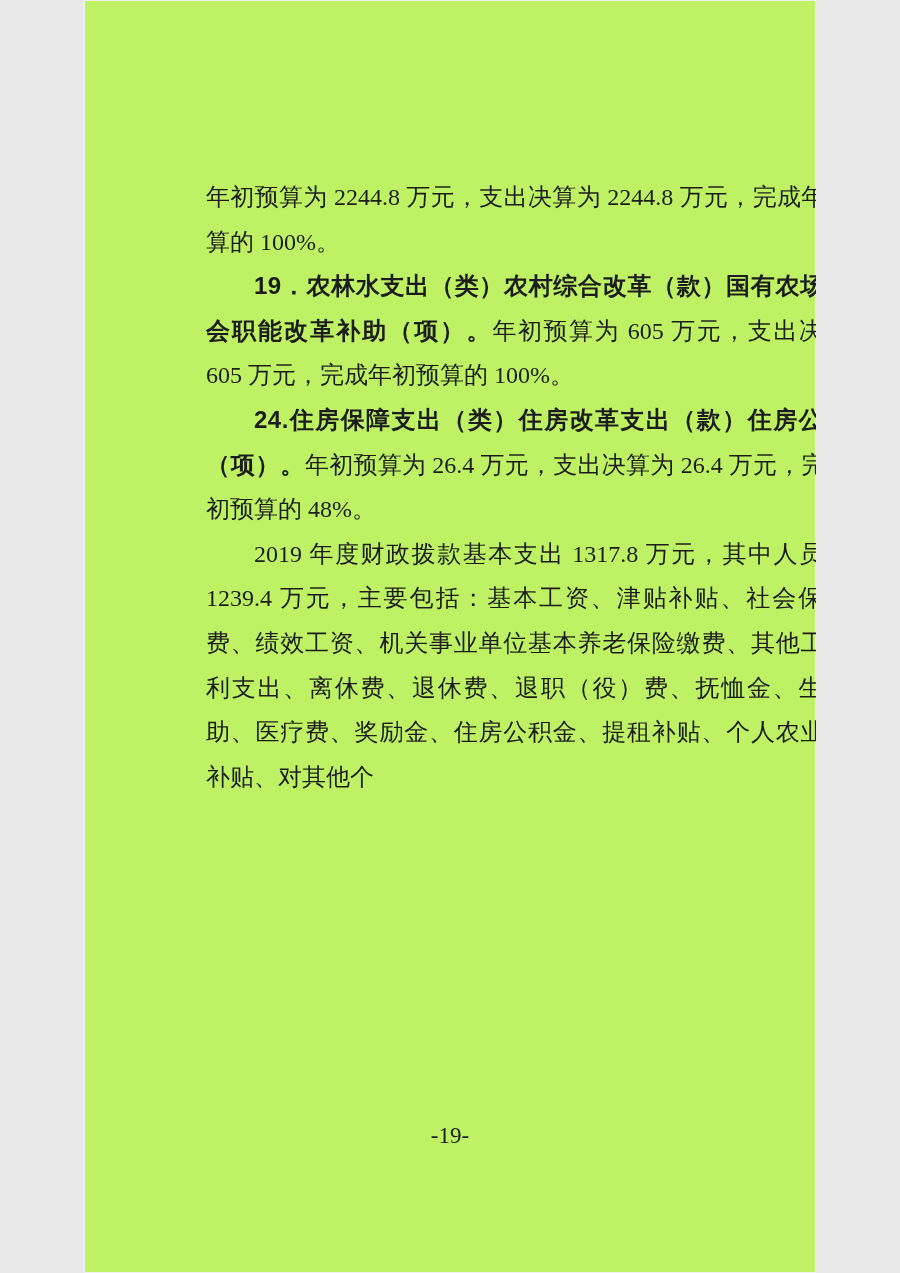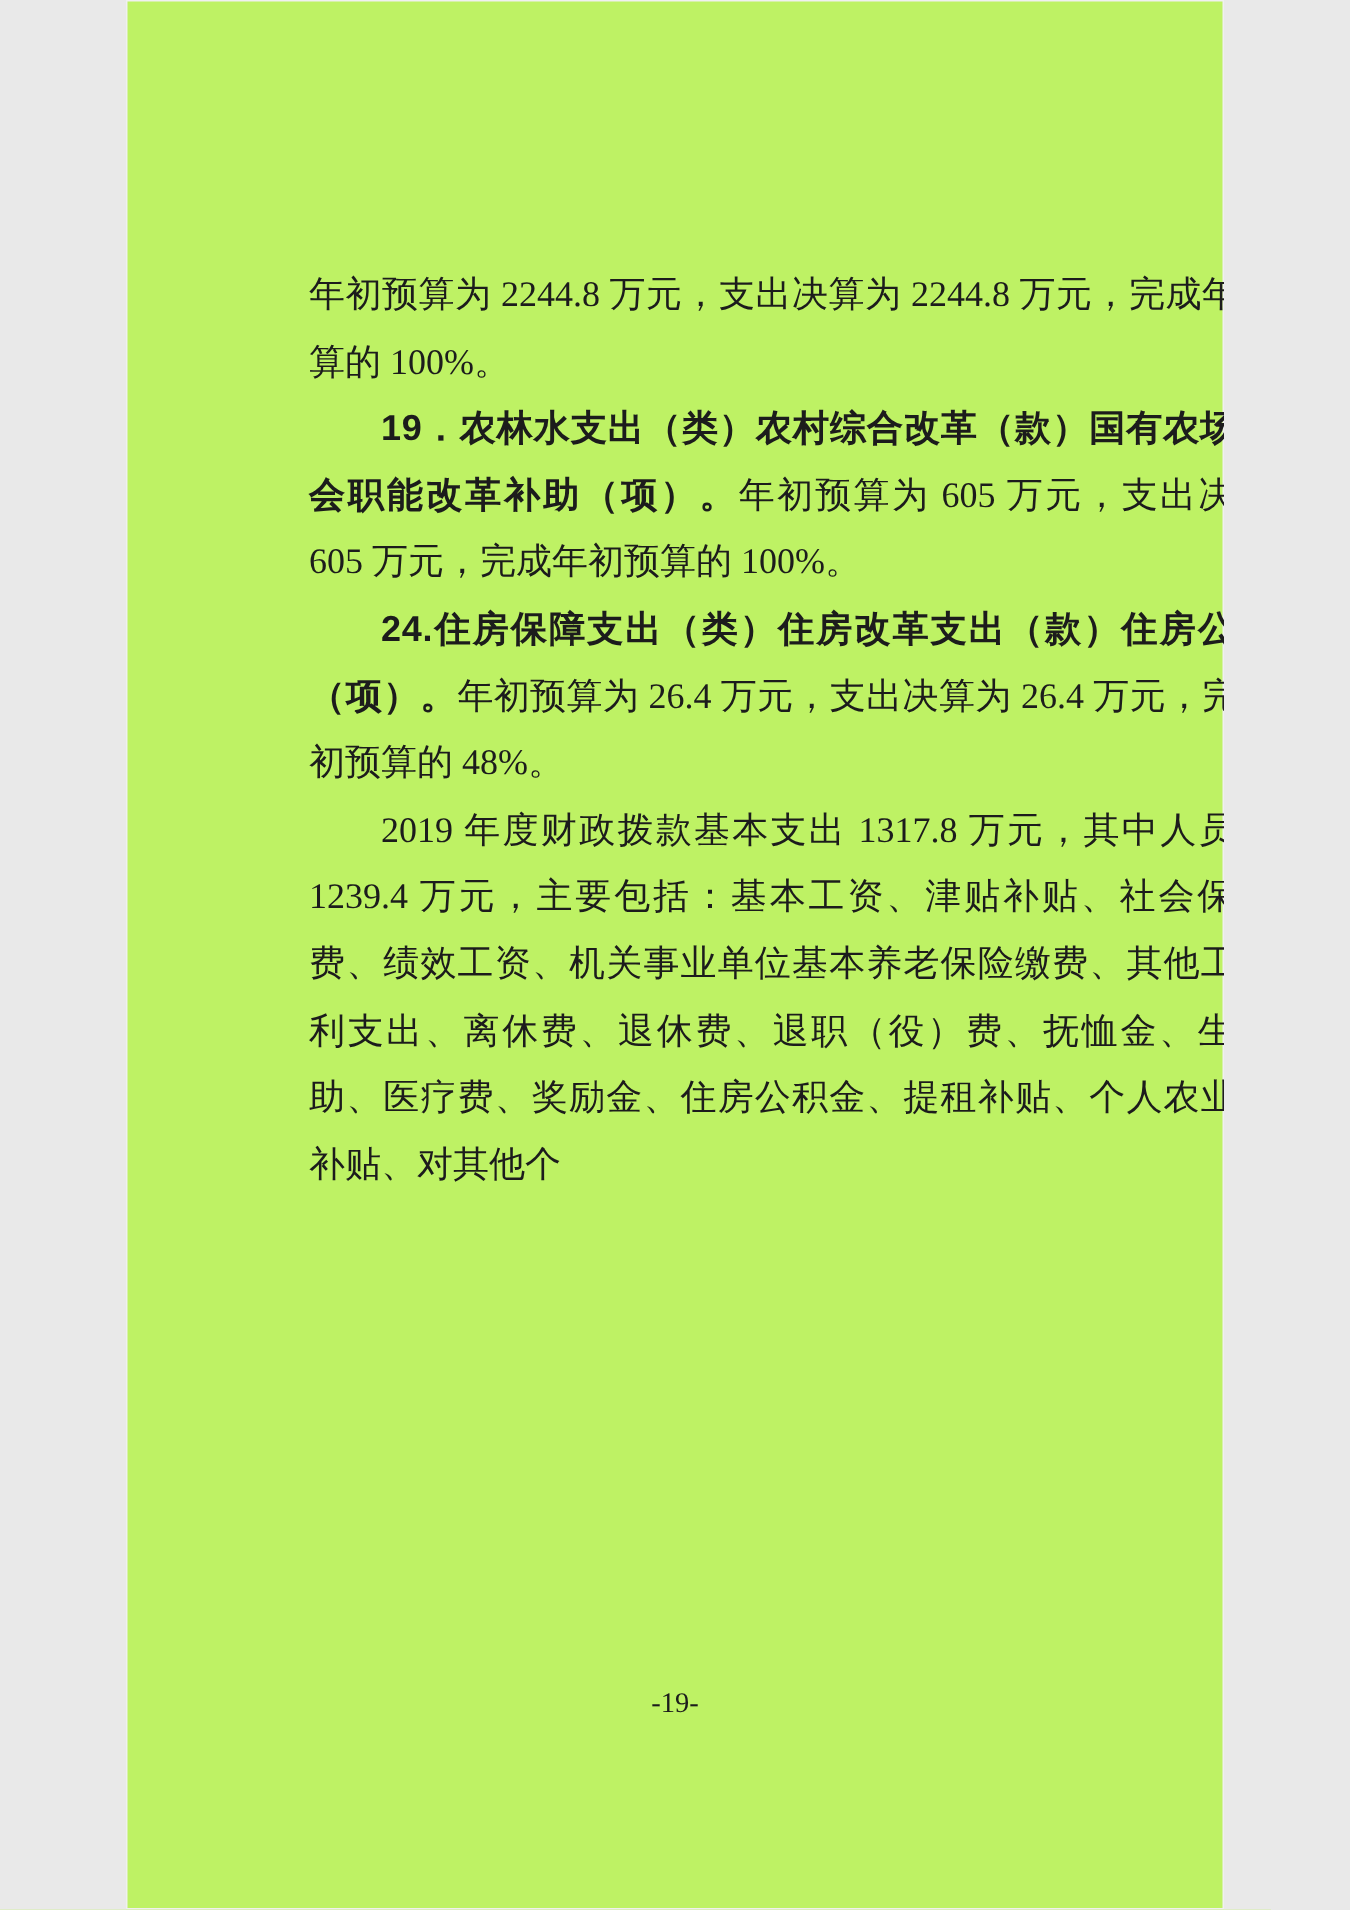--- a/index.html
+++ b/index.html
@@ -43,21 +43,21 @@
   }
   .body-run {
     font-weight: 400;
   }
   .footer {
     position: absolute;
     top: 1118px;
     left: 0;
     width: 100%;
     text-align: center;
-    font-size: 19px;
+    font-size: 23px;
     line-height: 36px;
     color: #1c1c1c;
   }
 </style>
 </head>
 <body>
 
 <div class="page">
   <div class="content">
 

